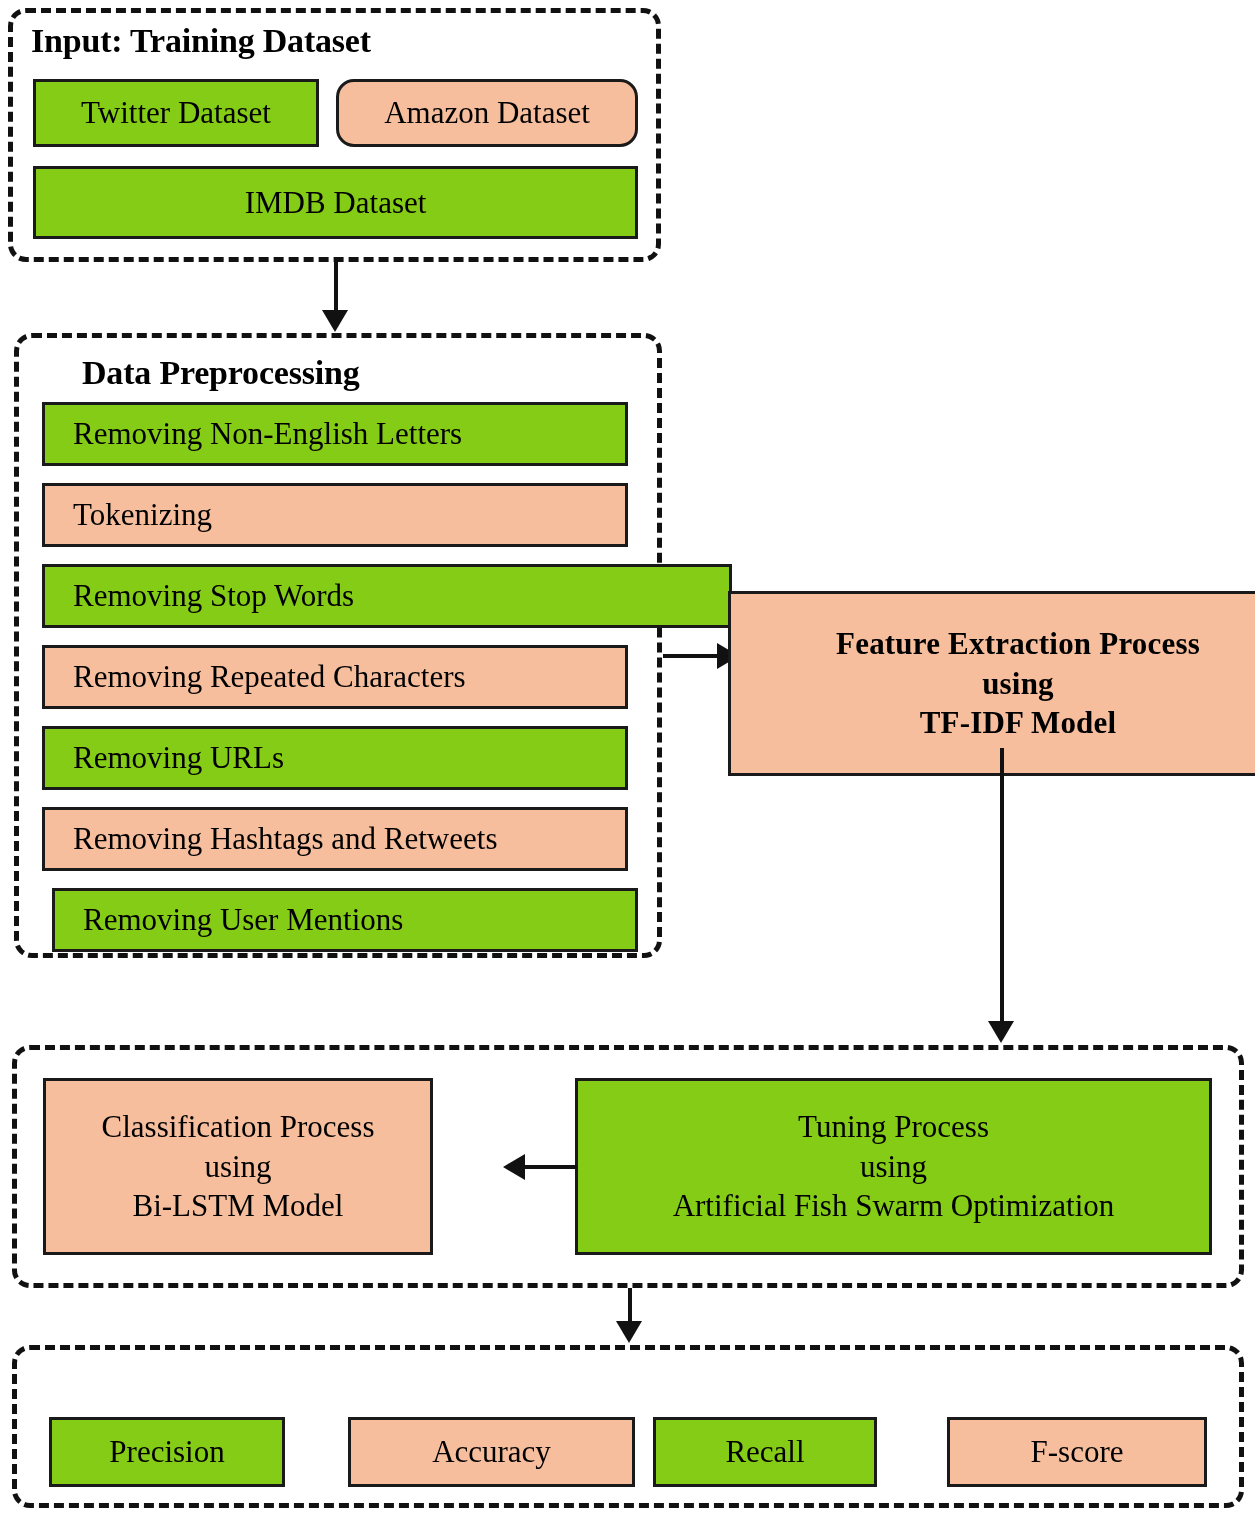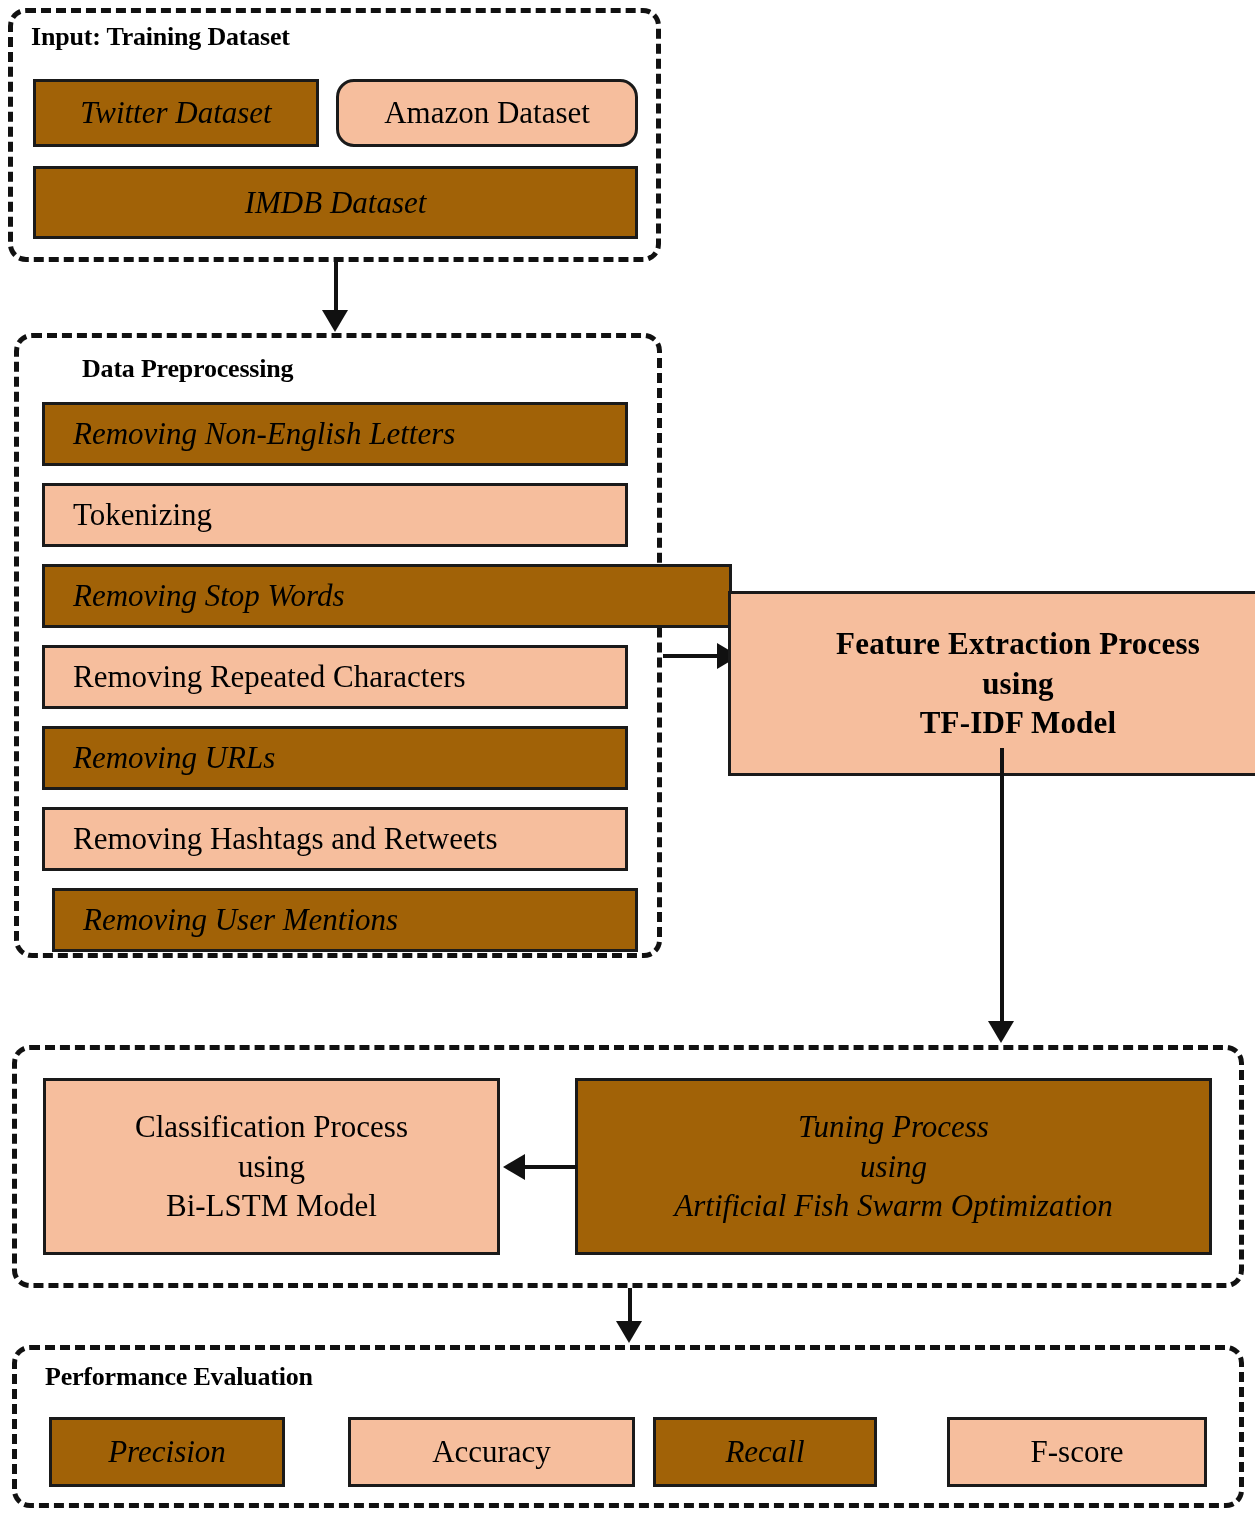--- a/index.html
+++ b/index.html
@@ -26,42 +26,42 @@
     box-sizing: border-box;
     border: 5px dashed #111111;
     border-radius: 18px;
     background: #ffffff;
   }
 
   
   .group-title {
     position: absolute;
     font-weight: bold;
-    font-size: 26px;
+    font-size: 34px;
     line-height: 1.05;
     letter-spacing: -0.2px;
     white-space: nowrap;
     color: #000000;
   }
 
   
   .node {
     position: absolute;
     box-sizing: border-box;
     border: 3px solid #1a1a1a;
     display: flex;
     align-items: center;
     justify-content: center;
     text-align: center;
     font-size: 31px;
     line-height: 1.28;
     color: #000000;
     padding: 2px 6px;
   }
-  .node.blue   { background: #a16207; font-style: italic; }
+  .node.blue   { background: #84cc16; }
   .node.orange { background: #F6BE9D; }
   .node.bold   { font-weight: bold; letter-spacing: 0.2px; }
   .node.left-pad { justify-content: flex-start; padding-left: 28px; text-align: left; }
 
   
   .vline {
     position: absolute;
     width: 0;
     border-left: 4px solid #111111;
   }
@@ -135,41 +135,40 @@
     <span>Feature Extraction Process</span>
     <span>using</span>
     <span>TF-IDF Model</span>
   </div>
 
   <div class="vline" style="left:1000px; top:748px; height:275px;"></div>
   <div class="arrow-down" style="left:988px; top:1021px;"></div>
 
   <div class="group" style="left:12px; top:1045px; width:1232px; height:243px;"></div>
 
-  <div class="node orange" style="left:43px; top:1078px; width:457px; height:177px; flex-direction:column;">
+  <div class="node orange" style="left:43px; top:1078px; width:390px; height:177px; flex-direction:column;">
     <span>Classification Process</span>
     <span>using</span>
     <span>Bi-LSTM Model</span>
   </div>
 
   <div class="node blue" style="left:575px; top:1078px; width:637px; height:177px; flex-direction:column;">
     <span>Tuning Process</span>
     <span>using</span>
     <span>Artificial Fish Swarm Optimization</span>
   </div>
 
   <div class="hline" style="left:525px; top:1165px; width:52px;"></div>
   <div class="arrow-left" style="left:503px; top:1154px;"></div>
 
   <div class="vline" style="left:628px; top:1288px; height:35px;"></div>
   <div class="arrow-down" style="left:616px; top:1321px;"></div>
 
   <div class="group" style="left:12px; top:1345px; width:1232px; height:163px;"></div>
 
-  <div class="group-title" style="left:45px; top:1363px;">Performance Evaluation</div>
 
   <div class="node blue" style="left:49px; top:1417px; width:236px; height:70px;">Precision</div>
 
   <div class="node orange" style="left:348px; top:1417px; width:287px; height:70px;">Accuracy</div>
 
   <div class="node blue" style="left:653px; top:1417px; width:224px; height:70px;">Recall</div>
 
   <div class="node orange" style="left:947px; top:1417px; width:260px; height:70px;">F-score</div>
 
 </div>

